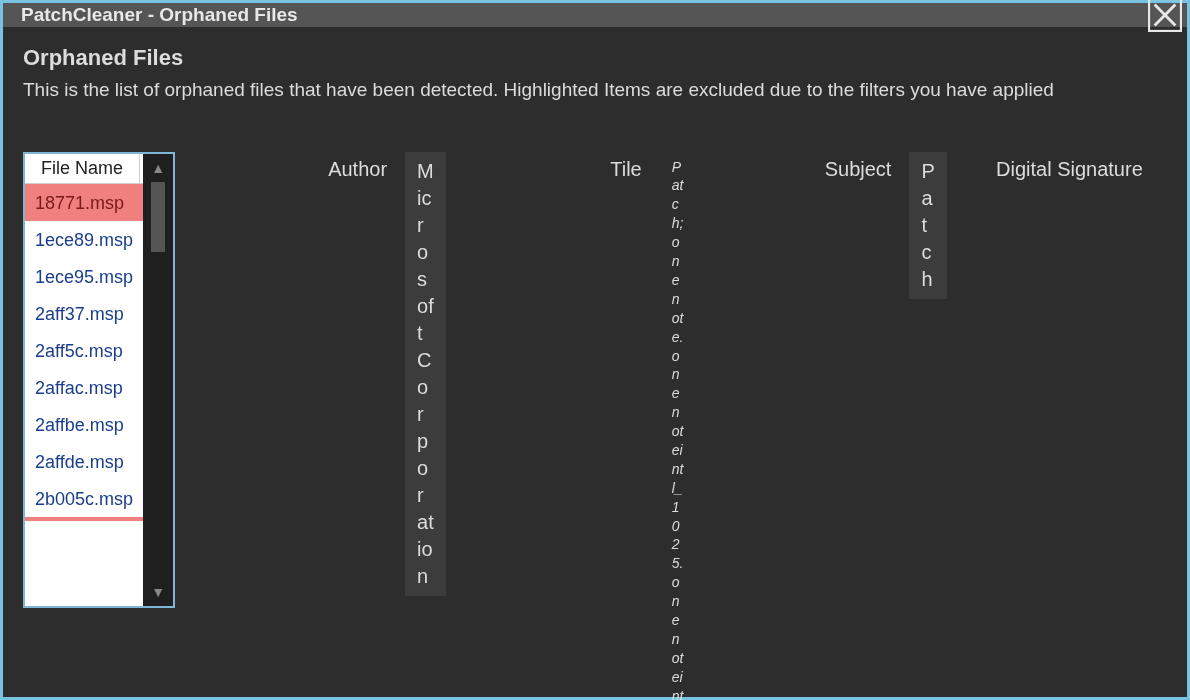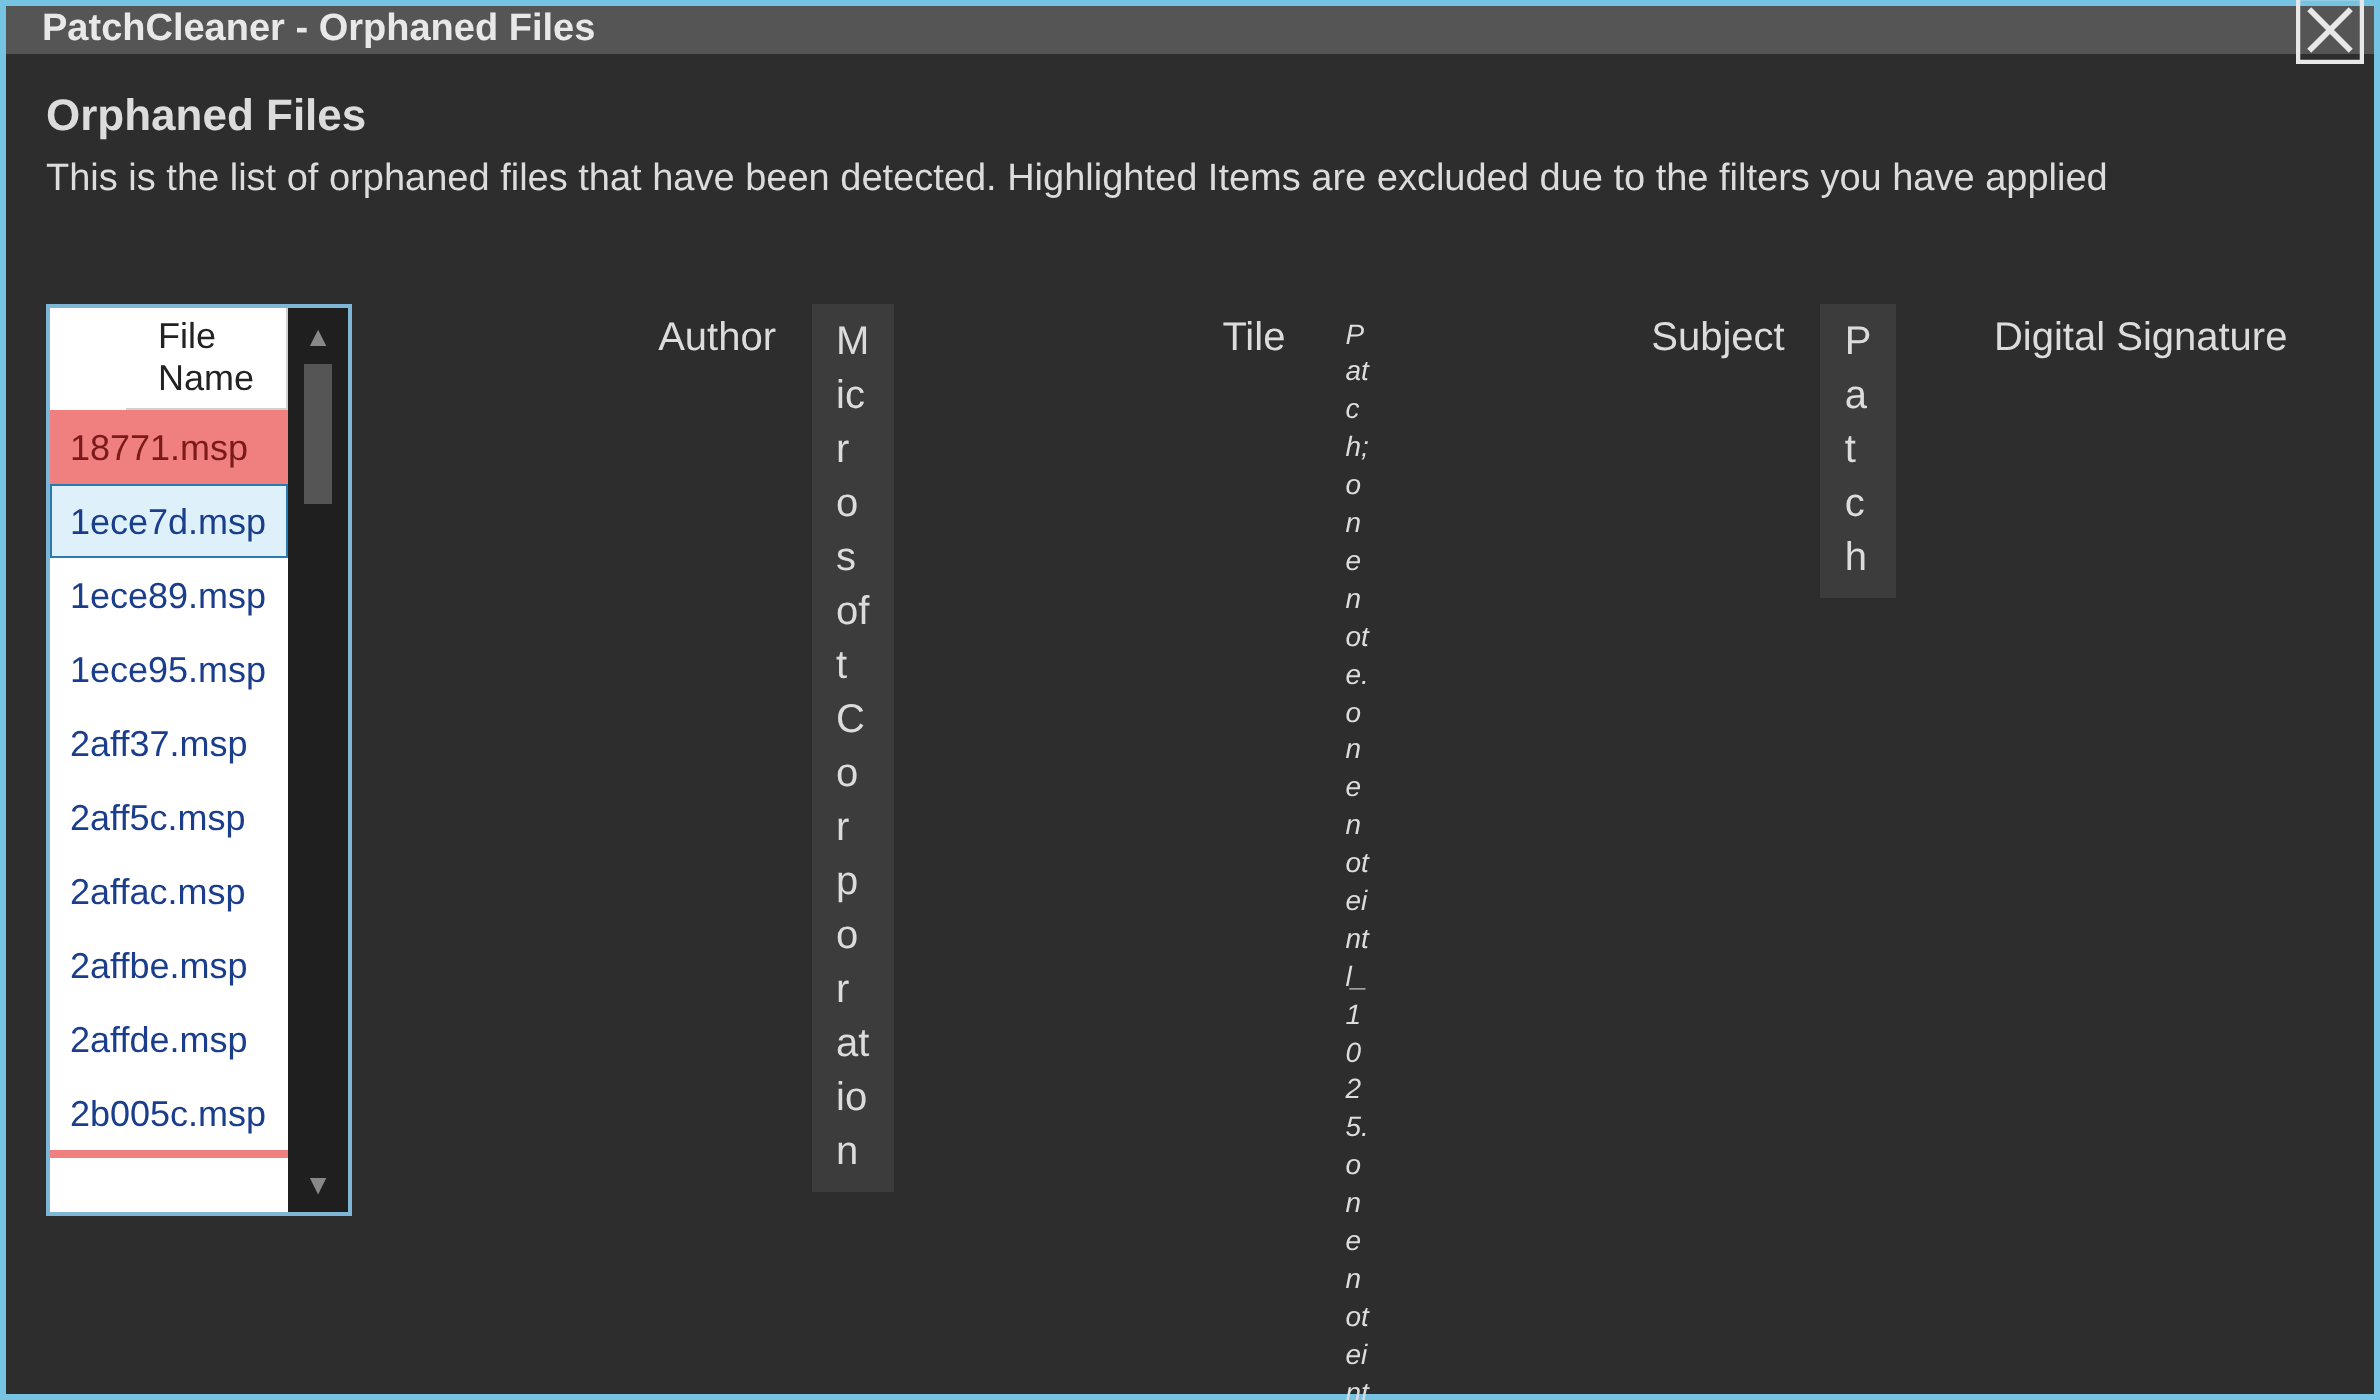--- a/index.html
+++ b/index.html
@@ -13,21 +13,21 @@
 
   .content { flex: 1; padding: 18px 20px 10px 20px; display: flex; flex-direction: column; }
   .heading { color: #dcdcdc; font-size: 22px; font-weight: 700; margin-bottom: 6px; }
   .subheading { color: #dcdcdc; font-size: 19px; font-weight: 400; line-height: 1.4; }
 
   .body-area { display: flex; margin-top: 48px; flex: 1; gap: 30px; }
 
   
   .list-wrap { width: 418px; height: 456px; background: #ffffff; border: 2px solid #7db6d6; display: flex; }
   .list-main { flex: 1; display: flex; flex-direction: column; overflow: hidden; }
-  .col-header { background: #ffffff; border-bottom: 1px solid #d0d0d0; margin-left: 38px; }
+  .col-header { background: #ffffff; border-bottom: 1px solid #d0d0d0; }
   .col-header-cell { display: inline-block; padding: 4px 16px; font-size: 18px; color: #222; border-right: 1px solid #d0d0d0; }
   .rows { flex: 1; overflow: hidden; }
   .row { padding: 6px 10px 4px 10px; font-size: 18px; color: #1a3e8c; cursor: default; line-height: 1.5; }
   .row.excluded { background: #f08080; color: #7a1a1a; }
   .row.selected { background: #def0fa; border: 1px solid #2a7ab0; padding: 5px 9px 3px 9px; }
   .row.partial { height: 4px; background: #f08080; padding:0; }
   .vscroll { width: 30px; background: #1f1f1f; display: flex; flex-direction: column; align-items: center; padding: 6px 0; }
   .vscroll .arrow { color: #888; font-size: 14px; cursor: pointer; }
   .vscroll .track { flex: 1; width: 14px; margin: 6px 0; position: relative; }
   .vscroll .thumb { position: absolute; top: 0; left: 0; width: 14px; height: 70px; background: #555; }
@@ -65,21 +65,20 @@
 
     <div class="body-area">
 
       <div class="list-wrap">
         <div class="list-main">
           <div class="col-header">
             <span class="col-header-cell">File Name</span>
           </div>
           <div class="rows" id="rows">
               <div class="row excluded">18771.msp</div>
-              <div class="row selected">1ece7d.msp</div>
               <div class="row">1ece89.msp</div>
               <div class="row">1ece95.msp</div>
               <div class="row">2aff37.msp</div>
               <div class="row">2aff5c.msp</div>
               <div class="row">2affac.msp</div>
               <div class="row">2affbe.msp</div>
               <div class="row">2affde.msp</div>
               <div class="row">2b005c.msp</div>
               <div class="row partial"></div>
             </div>

